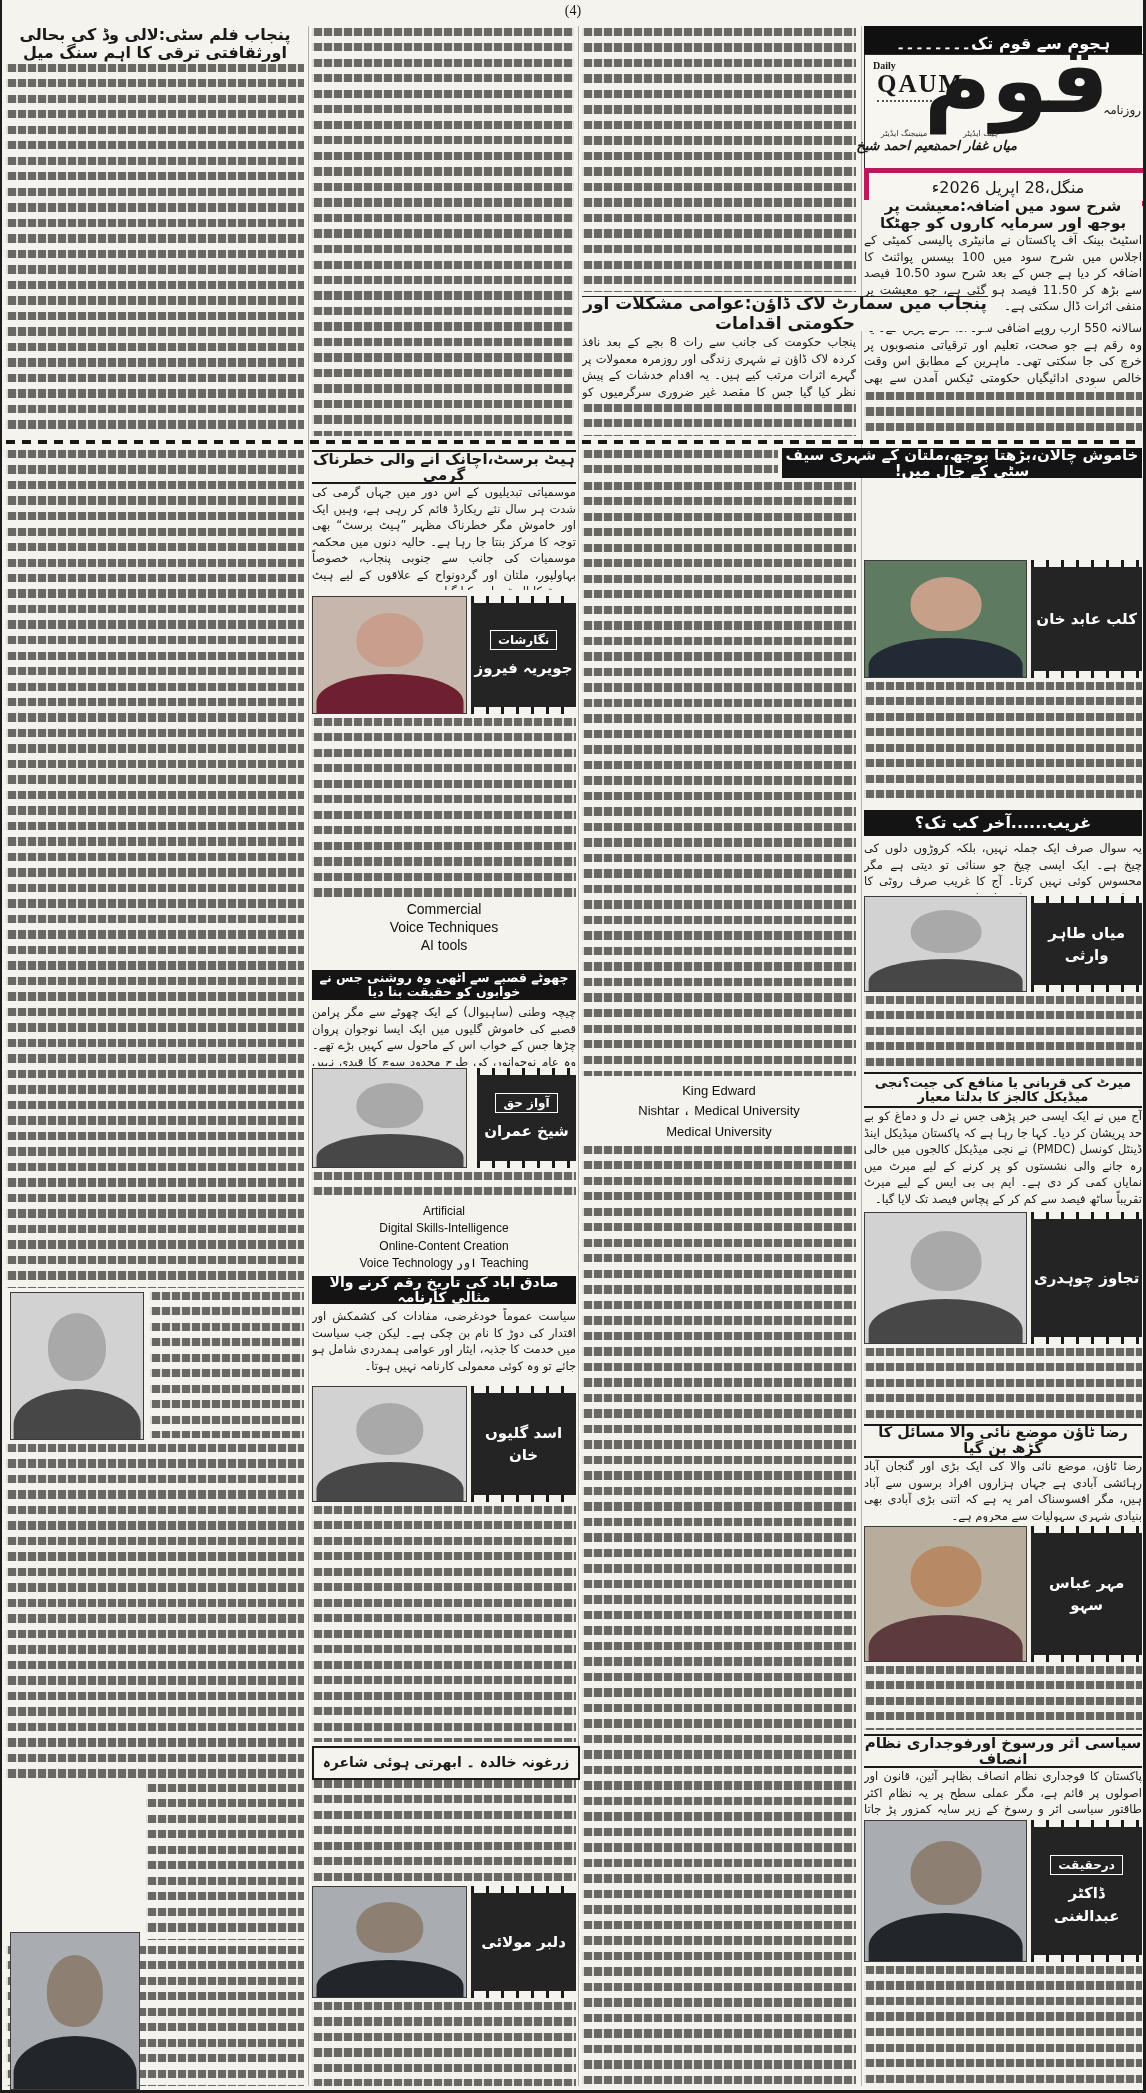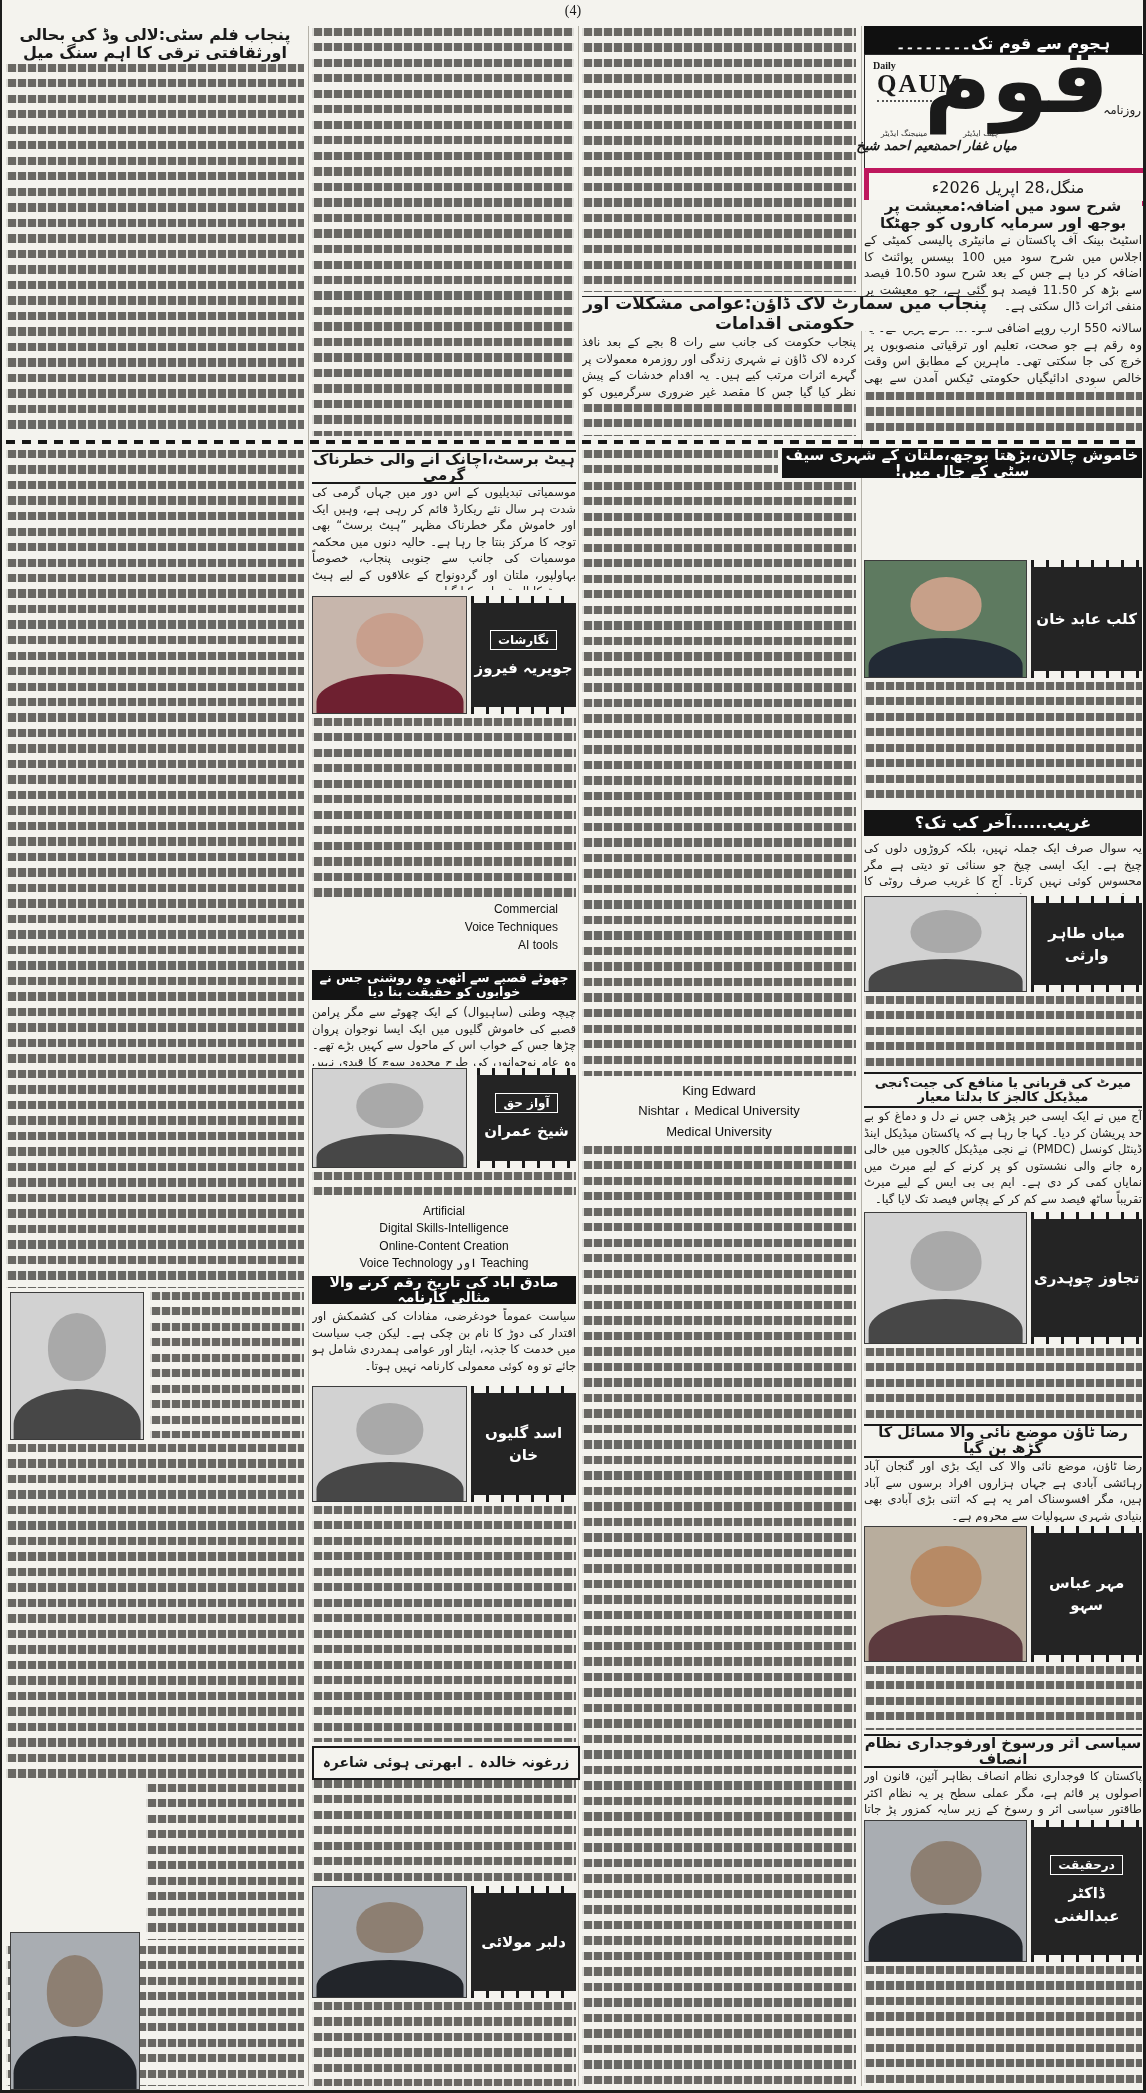--- a/index.html
+++ b/index.html
@@ -122,21 +122,21 @@
     <div class="capcol">
       <div class="ticks"></div>
       <div class="caption">
         <div class="cap-label">نگارشات</div>
         <div class="cap-name">جویریہ فیروز</div>
       </div>
       <div class="ticks"></div>
     </div>
   </div>
   <div class="abs fill" style="left:312px;top:718px;width:264px;height:180px;"></div>
-  <div class="abs eng" style="left:330px;top:900px;width:228px;height:54px;font-size:12px;text-align:right;">
+  <div class="abs eng" style="left:330px;top:900px;width:228px;height:54px;font-size:14px;">
     <div>Commercial</div>
     <div>Voice Techniques</div>
     <div>AI tools</div>
   </div>
   <div class="abs hl-inv" style="left:312px;top:970px;width:264px;height:30px;font-size:12.5px;">چھوٹے قصبے سے اٹھی وہ روشنی جس نے خوابوں کو حقیقت بنا دیا</div>
   <div class="abs lead" style="left:312px;top:1004px;width:264px;height:62px;font-size:11.5px;">چیچہ وطنی (ساہیوال) کے ایک چھوٹے سے مگر پرامن قصبے کی خاموش گلیوں میں ایک ایسا نوجوان پروان چڑھا جس کے خواب اس کے ماحول سے کہیں بڑے تھے۔ وہ عام نوجوانوں کی طرح محدود سوچ کا قیدی نہیں تھا بلکہ اس کے اندر کچھ مختلف کرنے کی تڑپ تھی۔</div>
   <div class="abs author" style="left:312px;top:1068px;width:264px;height:100px;gap:10px;">
     <div class="portrait p-bw"></div>
     <div class="capcol">
       <div class="ticks"></div>

